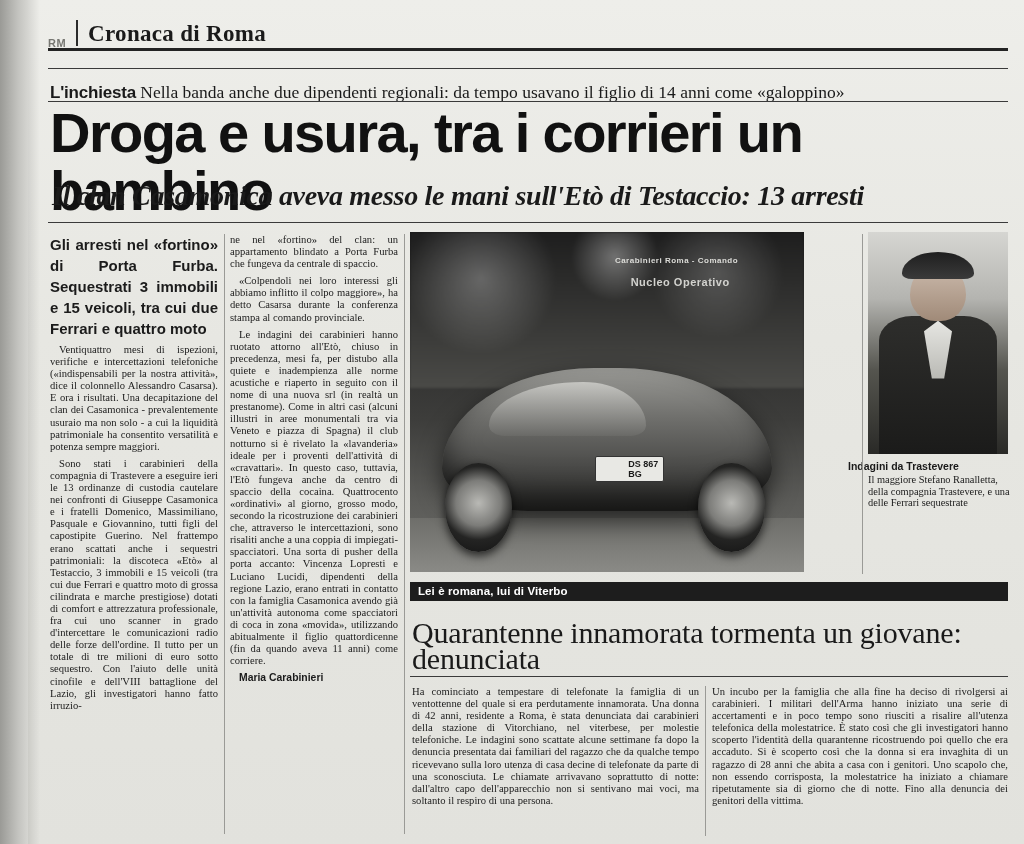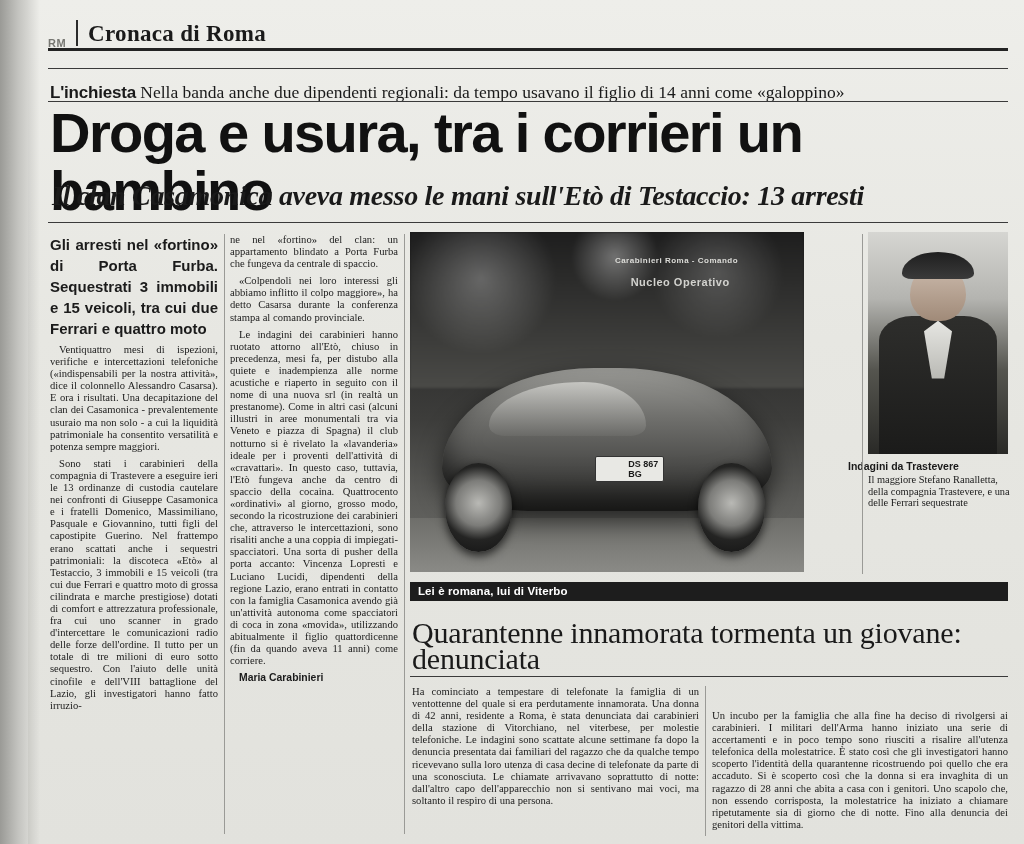--- a/index.html
+++ b/index.html
@@ -212,21 +212,21 @@
     letter-spacing: -0.2px;
   }
   .rule2 {
     position: absolute;
     left: 410px;
     width: 598px;
     height: 1px;
     background: #3a3a3a;
   }
   #col3 { left: 412px; top: 686px; width: 287px; }
-  #col4 { left: 712px; top: 686px; width: 296px; margin-top: 24px; }
+  #col4 { left: 712px; top: 686px; width: 296px; }
 
   .byline {
     font-family: "Liberation Sans", sans-serif;
     font-weight: bold;
     font-size: 10.4px;
     text-indent: 0;
     margin-top: 2px;
   }
 
   

